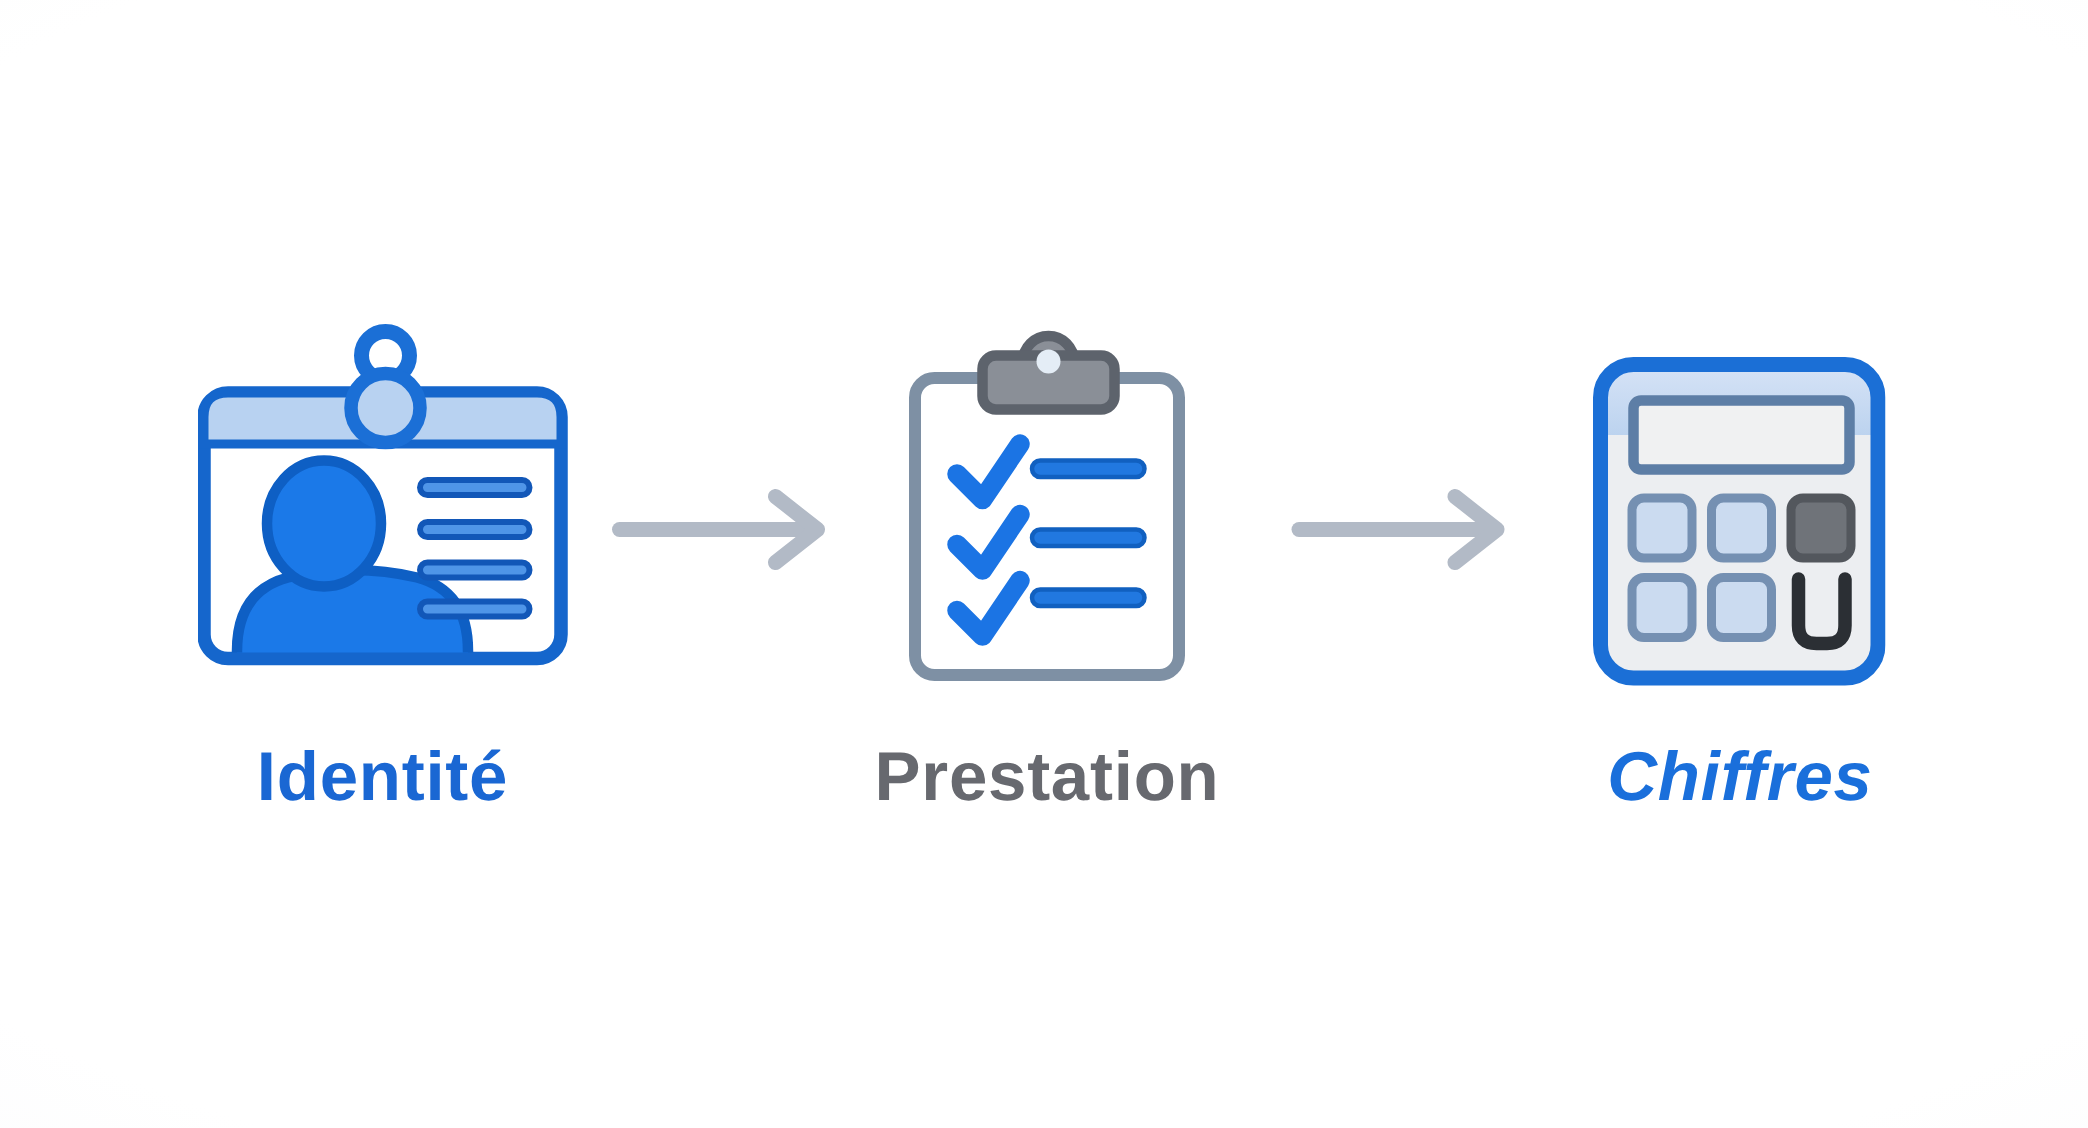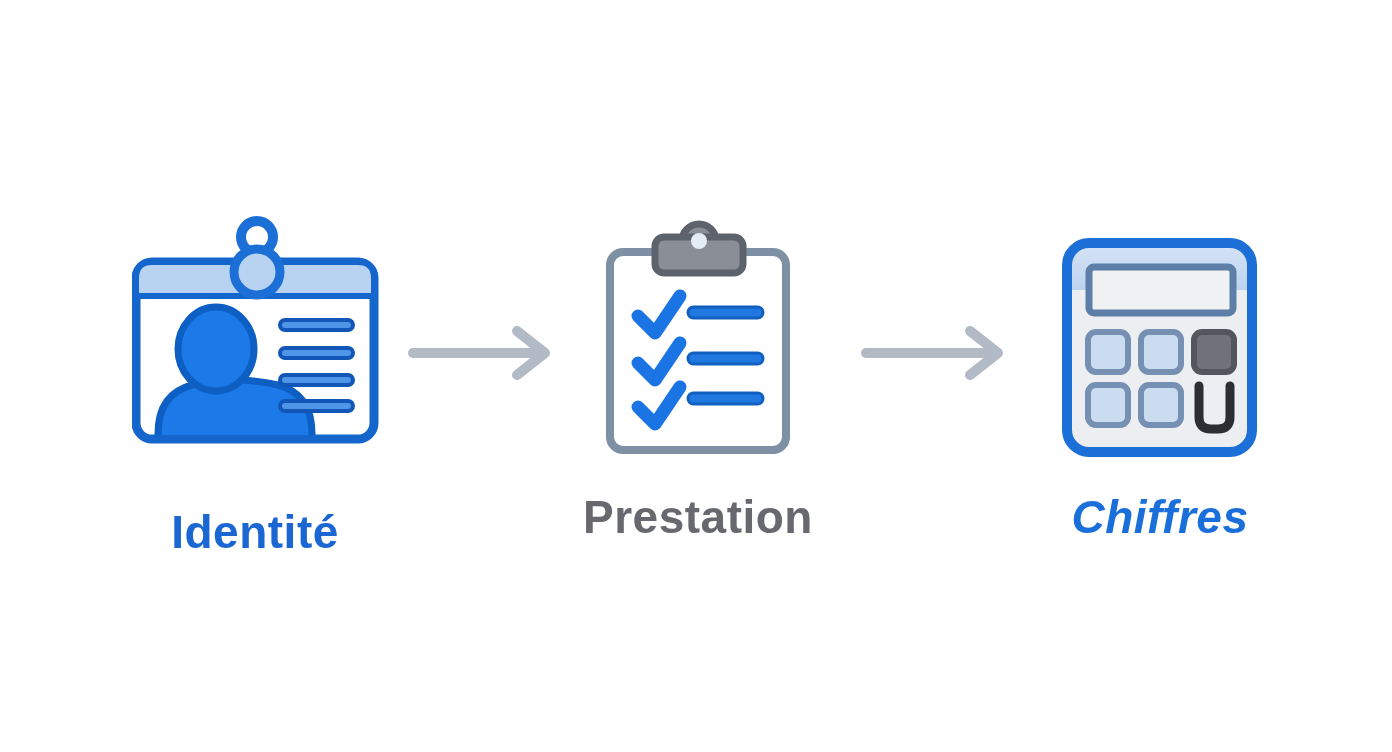--- a/index.html
+++ b/index.html
@@ -68,21 +68,21 @@
         </g>
 
         <g>
           <rect x="148" y="110" width="73" height="10" rx="5" fill="#4f95e8" stroke="#1257b8" stroke-width="4"></rect>
           <rect x="148" y="138" width="73" height="10" rx="5" fill="#4f95e8" stroke="#1257b8" stroke-width="4"></rect>
           <rect x="148" y="165" width="73" height="10" rx="5" fill="#4f95e8" stroke="#1257b8" stroke-width="4"></rect>
           <rect x="148" y="191" width="73" height="10" rx="5" fill="#4f95e8" stroke="#1257b8" stroke-width="4"></rect>
         </g>
       </svg>
     </div>
-    <div class="step-label" style="color: rgb(26, 103, 211); margin-top: 15px;">Identité</div>
+    <div class="step-label" style="color: rgb(26, 103, 211);">Identité</div>
   </div>
 
   <svg class="arrow" style="left:405px;" viewBox="0 0 150 64">
     <g stroke="#b2bac6" stroke-width="10" stroke-linecap="round" stroke-linejoin="round" fill="none">
       <line x1="8" y1="33" x2="130" y2="33"></line>
       <polyline points="112,11 140,33 112,55"></polyline>
     </g>
   </svg>
 
   <div class="step" style="left:548px; top:0;">

